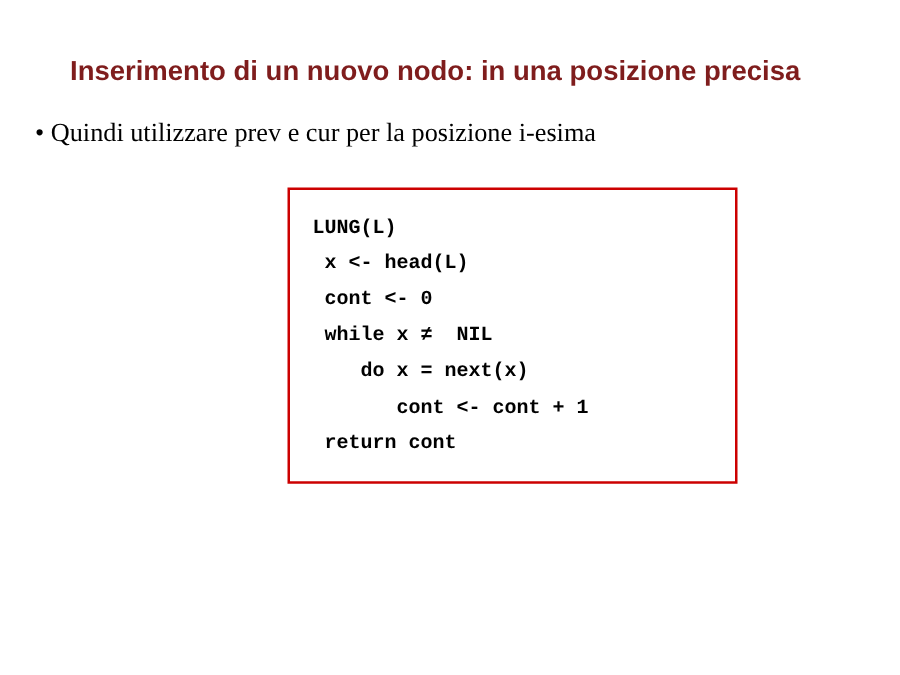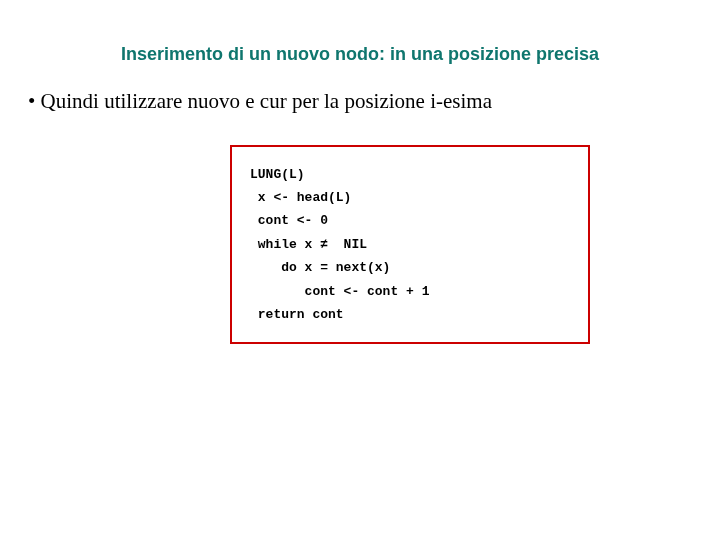--- a/index.html
+++ b/index.html
@@ -13,54 +13,53 @@
     box-sizing: border-box;
   }
   .page {
     padding-top: 44px;
     padding-left: 28px;
     padding-right: 28px;
   }
   .title {
     font-family: Arial, Helvetica, sans-serif;
     font-weight: bold;
-    font-size: 18px;
-    color: #0f766e;
-    text-align: center;
+    font-size: 22px;
+    color: #7f1d1d;
     margin-bottom: 24px;
     margin-left: 28px;
     margin-right: 28px;
   }
   .bullet {
     font-size: 21px;
     line-height: 1.22;
     margin-bottom: 14px;
   }
   .code-box {
     border: 2.5px solid #cc0000;
     padding: 16px 18px 16px 18px;
     width: 320px;
     margin-left: 202px;
     margin-top: 30px;
     font-family: "Courier New", Courier, monospace;
     font-weight: bold;
-    font-size: 13px;
+    font-size: 16px;
     line-height: 1.8;
     white-space: pre;
     color: #000000;
   }
 </style>
 </head>
 <body>
 
 <div class="page">
 
   <div class="title">Inserimento di un nuovo nodo: in una posizione precisa</div>
 
-  <div class="bullet">• Quindi utilizzare nuovo e cur per la posizione i-esima</div>
+  <div class="bullet">• Quindi utilizzare prev e cur per la posizione i-esima</div>
 
   <div class="code-box"><span>LUNG(L)</span>
 <span> x &lt;- head(L)</span>
 <span> cont &lt;- 0</span>
 <span> while x ≠  NIL</span>
 <span>    do x = next(x)</span>
 <span>       cont &lt;- cont + 1</span>
 <span> return cont</span></div>
 
 </div>

